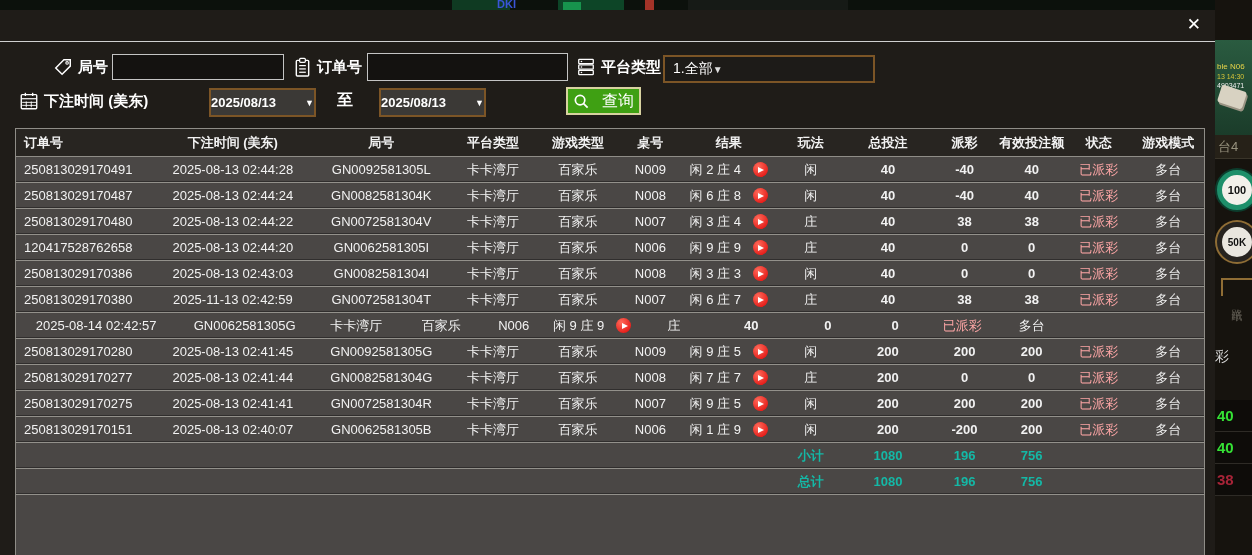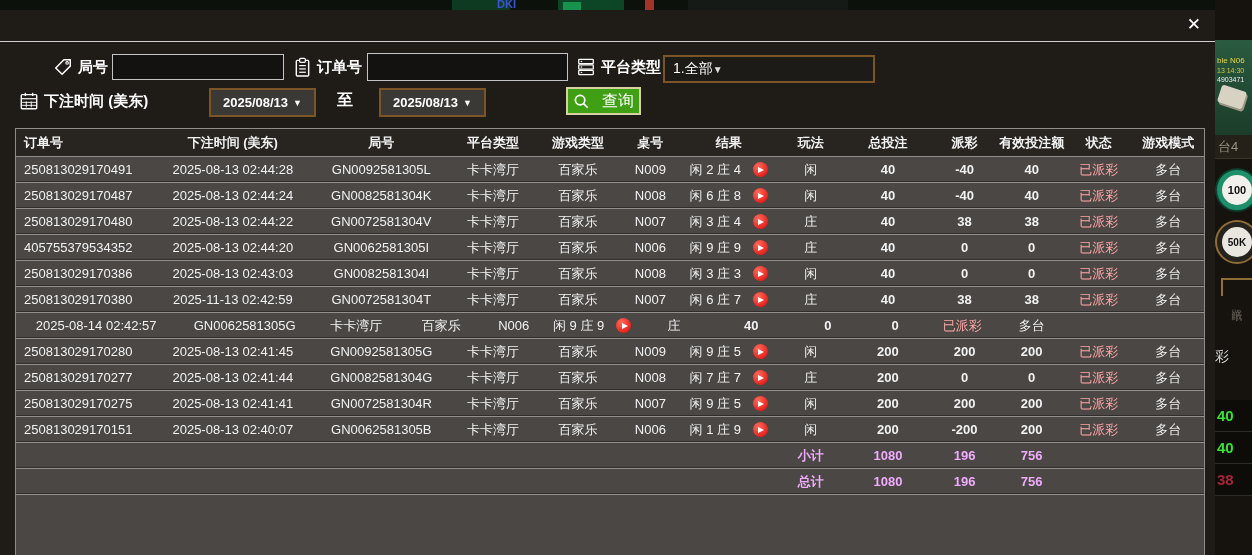--- a/index.html
+++ b/index.html
@@ -11,21 +11,21 @@
   .bg-top .fragA{position:absolute;left:452px;top:0;width:58px;height:10px;background:#0f3a22;}
   .bg-top .fragDKI{position:absolute;left:497px;top:-2px;color:#3a55d8;font-weight:bold;font-size:11px;}
   .bg-top .fragB{position:absolute;left:558px;top:0;width:66px;height:10px;background:#0d4527;}
   .bg-top .fragB2{position:absolute;left:563px;top:2px;width:18px;height:8px;background:#17934d;}
   .bg-top .fragC{position:absolute;left:645px;top:0;width:9px;height:10px;background:#a23328;}
   .bg-top .fragD{position:absolute;left:688px;top:0;width:160px;height:10px;background:#161a16;}
 
   
   .bg-right{position:absolute;left:1215px;top:0;width:37px;height:555px;background:#16130e;overflow:hidden;}
   .bgr-game{position:absolute;left:0;top:40px;width:37px;height:95px;background:linear-gradient(#2a5b40,#1b3c2a);}
-  .bgr-line1{color:#e8d44a;font-size:8px;padding:16px 0 0 2px;white-space:nowrap;}
+  .bgr-line1{color:#e8d44a;font-size:8px;padding:22px 0 0 2px;white-space:nowrap;}
   .bgr-line2{color:#d8c438;font-size:7px;padding:2px 0 0 2px;white-space:nowrap;}
   .bgr-line3{color:#eeeeee;font-size:7px;padding:2px 0 0 2px;white-space:nowrap;}
   .bgr-cards{position:absolute;left:4px;top:48px;width:26px;height:18px;background:#d8d2c2;border-radius:3px;transform:rotate(18deg);box-shadow:2px 2px 0 #9a9484;}
   .bgr-tab{position:absolute;left:0;top:135px;width:37px;height:23px;background:#262118;color:#97927e;font-size:13px;line-height:23px;padding-left:3px;border-bottom:1px solid #3a352a;}
   .chip{position:absolute;border-radius:50%;display:flex;align-items:center;justify-content:center;font-weight:bold;color:#111;}
   .chip1{left:2px;top:170px;width:30px;height:30px;background:#f2f0ea;border:5px solid #1d8f6a;box-shadow:0 0 0 2px #0c3d2d;font-size:11px;}
   .chip2{left:2px;top:222px;width:30px;height:30px;background:#e9e6df;border:5px solid #26231f;box-shadow:0 0 0 2px #8f6d35;font-size:10px;}
   .bgr-corner{position:absolute;left:6px;top:278px;width:31px;height:16px;border-left:2px solid #8f6d35;border-top:2px solid #8f6d35;}
   .bgr-vtext{position:absolute;left:14px;top:300px;writing-mode:vertical-rl;color:#5d5950;font-size:11px;letter-spacing:2px;}
   .bgr-glyph{position:absolute;left:0px;top:348px;color:#d8d8d8;font-size:14px;}
@@ -44,21 +44,21 @@
   .close{position:absolute;right:14px;top:3px;color:#fff;font-size:17px;font-weight:bold;cursor:pointer;line-height:24px;}
 
   
   .fgroup{position:absolute;display:flex;align-items:center;gap:5px;color:#fff;font-size:15px;font-weight:bold;height:24px;white-space:nowrap;}
   .fgroup svg{display:block;}
   .txt{position:absolute;background:#141210;border:1px solid #c4c4c4;color:#eee;font-size:13px;padding:0 5px;outline:none;}
   #round-input{left:112px;top:44px;width:160px;height:24px;}
   #order-input{left:367px;top:43px;width:189px;height:26px;}
   .select{position:absolute;left:663px;top:45px;width:192px;height:24px;background:#1d1b18;border:2px solid #7c5526;color:#fff;font-size:14px;display:flex;align-items:center;padding:0 8px;cursor:pointer;box-sizing:content-box;}
   .select .caret{font-size:10px;color:#ddd;}
-  .datebox{position:absolute;width:103px;height:25px;background:#3b3936;border:2px solid #7c5526;color:#fff;font-size:13px;font-weight:bold;display:flex;align-items:center;justify-content:center;gap:5px;cursor:pointer;}
+  .datebox{position:absolute;width:103px;height:25px;background:#3b3936;border:2px solid #7c5526;color:#fff;font-size:13px;font-weight:bold;display:flex;align-items:center;justify-content:space-between;gap:5px;cursor:pointer;}
   .datebox .caret{font-size:9px;}
   #date-from{left:209px;top:78px;}
   #date-to{left:379px;top:78px;}
   .to-label{position:absolute;left:337px;top:80px;color:#fff;font-size:16px;font-weight:bold;}
   .query{position:absolute;left:566px;top:77px;width:75px;height:28px;background:#3fa013;border:2px solid #d8d2a0;color:#fff;font-size:16px;display:flex;align-items:center;justify-content:center;gap:12px;cursor:pointer;padding:0;}
 
   
   .table{position:absolute;left:15px;top:118px;width:1190px;bottom:0;display:flex;flex-direction:column;border:1px solid #8f8d87;border-bottom:none;box-sizing:border-box;}
   .t-head{display:flex;height:27px;background:#282521;border-bottom:1px solid #8f8d87;flex:none;}
   .hcell{color:#d9ba6b;font-weight:bold;}
@@ -71,21 +71,21 @@
   .c-game{width:7.0%;}
   .c-table{width:5.2%;}
   .c-result{width:8.0%;gap:12px;}
   .c-bet{width:5.8%;}
   .c-total{width:7.2%;font-weight:bold;}
   .c-payout{width:5.7%;font-weight:bold;}
   .c-valid{width:5.6%;font-weight:bold;}
   .c-status{width:5.7%;}
   .c-mode{width:6.0%;}
   .status-green{color:#fca5a5;}
-  .total-row .cell{color:#f0abfc;font-weight:bold;}
+  .total-row .cell{color:#14b8a6;font-weight:bold;}
   .t-filler{flex:1;background:#4a4745;}
   .play{width:15px;height:15px;border-radius:50%;background:radial-gradient(circle at 35% 30%,#ff6a5a,#dd0505);display:flex;align-items:center;justify-content:center;cursor:pointer;flex:none;}
   .play::after{content:"";border-left:6px solid #fff;border-top:3.5px solid transparent;border-bottom:3.5px solid transparent;margin-left:2px;}
 </style>
 </head>
 <body>
 
 <div class="screen">
 
   <div class="bg-top">
@@ -261,21 +261,21 @@
               <span class="play"></span>
             </div>
             <div class="cell c-bet">庄</div>
             <div class="cell c-total">40</div>
             <div class="cell c-payout tone-win">38</div>
             <div class="cell c-valid">38</div>
             <div class="cell c-status status-green">已派彩</div>
             <div class="cell c-mode">多台</div>
           </div>
           <div class="t-row">
-            <div class="cell c-order">405755379534352</div>
+            <div class="cell c-order">120417528762658</div>
             <div class="cell c-time">2025-08-13 02:44:20</div>
             <div class="cell c-round">GN0062581305I</div>
             <div class="cell c-platform">卡卡湾厅</div>
             <div class="cell c-game">百家乐</div>
             <div class="cell c-table">N006</div>
             <div class="cell c-result">
               <span>闲 9 庄 9</span>
               <span class="play"></span>
             </div>
             <div class="cell c-bet">庄</div>

